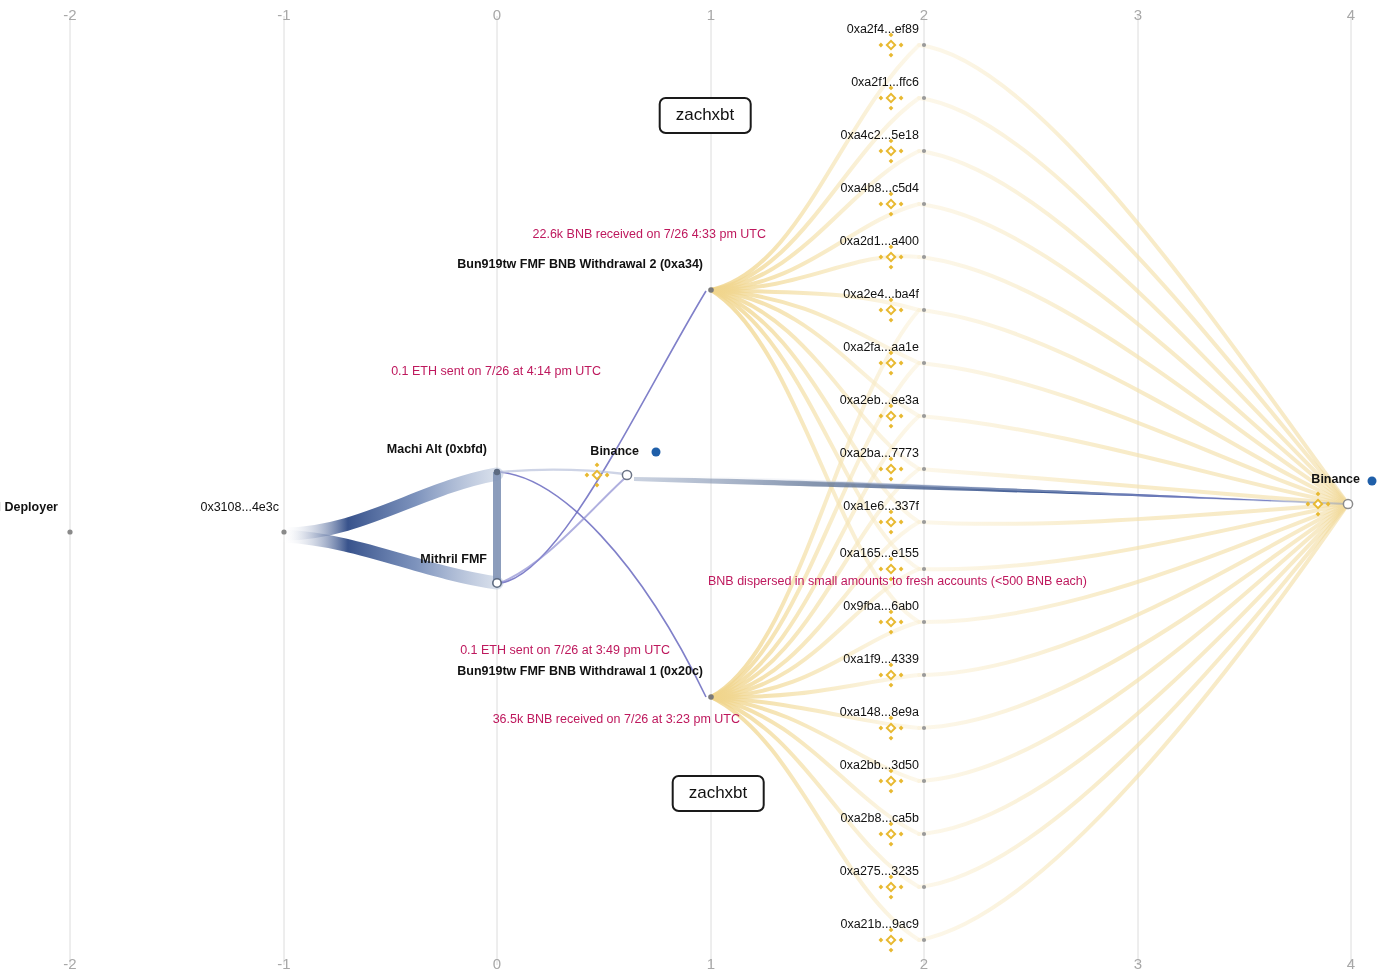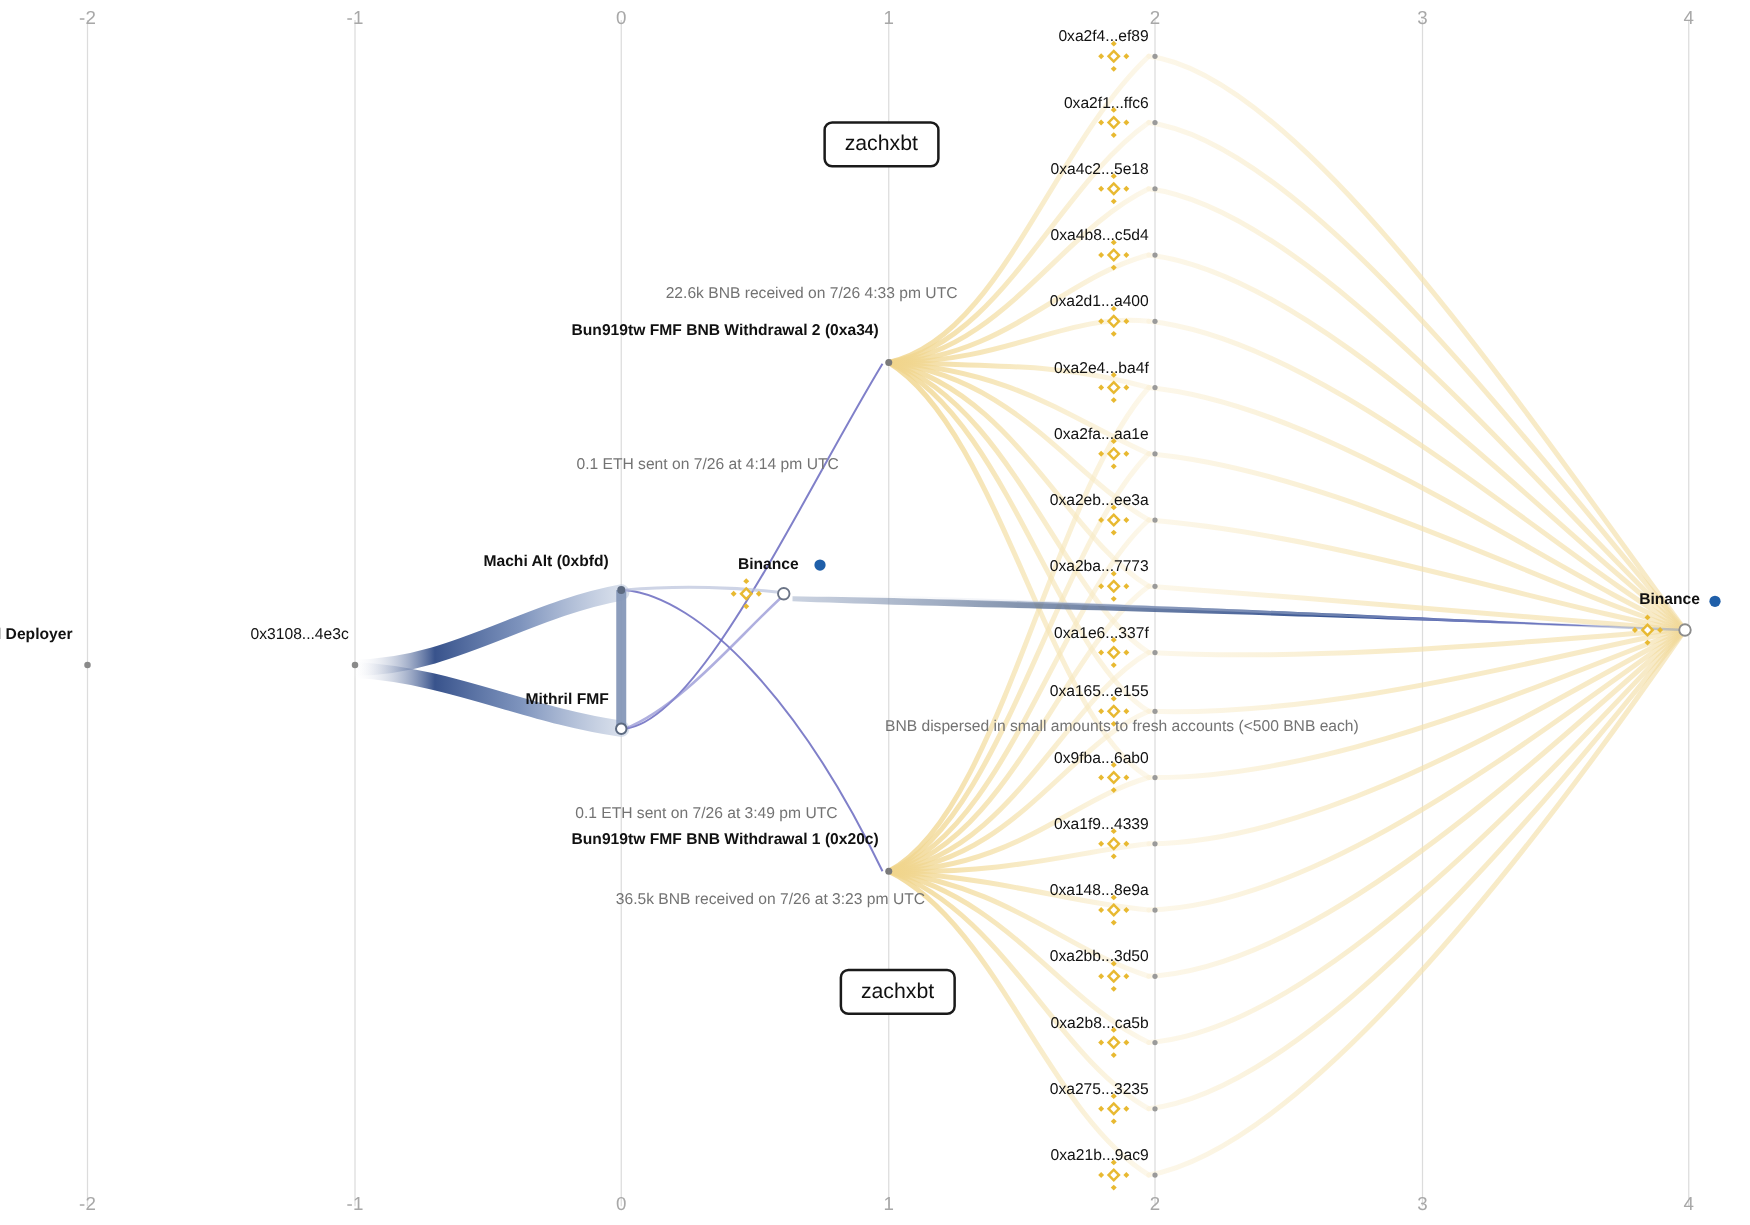--- a/index.html
+++ b/index.html
@@ -42,21 +42,21 @@
     font-family: "Liberation Sans", sans-serif;
     white-space: nowrap;
     line-height: 1;
     text-align: center;
   }
   .node-label.bold { font-weight: bold; }
   .node-label.right { transform: translateX(-100%); }
   .edge-label {
     position: absolute;
     font-size: 12.5px;
-    color: #737373;
+    color: #be185d;
     font-family: "Liberation Sans", sans-serif;
     white-space: nowrap;
     line-height: 1;
   }
   .edge-label.right { transform: translateX(-100%); }
   .addr-label {
     position: absolute;
     font-size: 12.5px;
     color: #111111;
     font-family: "Liberation Sans", sans-serif;
@@ -489,21 +489,21 @@
           <g fill="#e8b931">
             <rect x="36" y="36" width="28" height="28" transform="rotate(45 50 50)"></rect>
             <rect x="43" y="43" width="14" height="14" transform="rotate(45 50 50)" fill="#ffffff"></rect>
             <rect x="44" y="8" width="12" height="12" transform="rotate(45 50 14)"></rect>
             <rect x="44" y="80" width="12" height="12" transform="rotate(45 50 86)"></rect>
             <rect x="8" y="44" width="12" height="12" transform="rotate(45 14 50)"></rect>
             <rect x="80" y="44" width="12" height="12" transform="rotate(45 86 50)"></rect>
           </g>
         </svg></div>
       <div class="edge-label right" style="left: 766px; top: 228px;">22.6k BNB received on 7/26 4:33 pm UTC</div>
-      <div class="edge-label right" style="left: 671px; top: 365px;">0.1 ETH sent on 7/26 at 4:14 pm UTC</div>
+      <div class="edge-label right" style="left: 601px; top: 365px;">0.1 ETH sent on 7/26 at 4:14 pm UTC</div>
       <div class="edge-label right" style="left: 670px; top: 644px;">0.1 ETH sent on 7/26 at 3:49 pm UTC</div>
       <div class="edge-label right" style="left: 740px; top: 713px;">36.5k BNB received on 7/26 at 3:23 pm UTC</div>
       <div class="edge-label right" style="left: 1087px; top: 575px;">BNB dispersed in small amounts to fresh accounts (&lt;500 BNB each)</div>
       <div class="watermark" style="left: 705px; top: 97px;">zachxbt</div>
       <div class="watermark" style="left: 718px; top: 775px;">zachxbt</div>
     </div>
 
 </div>
 
 </body></html>

